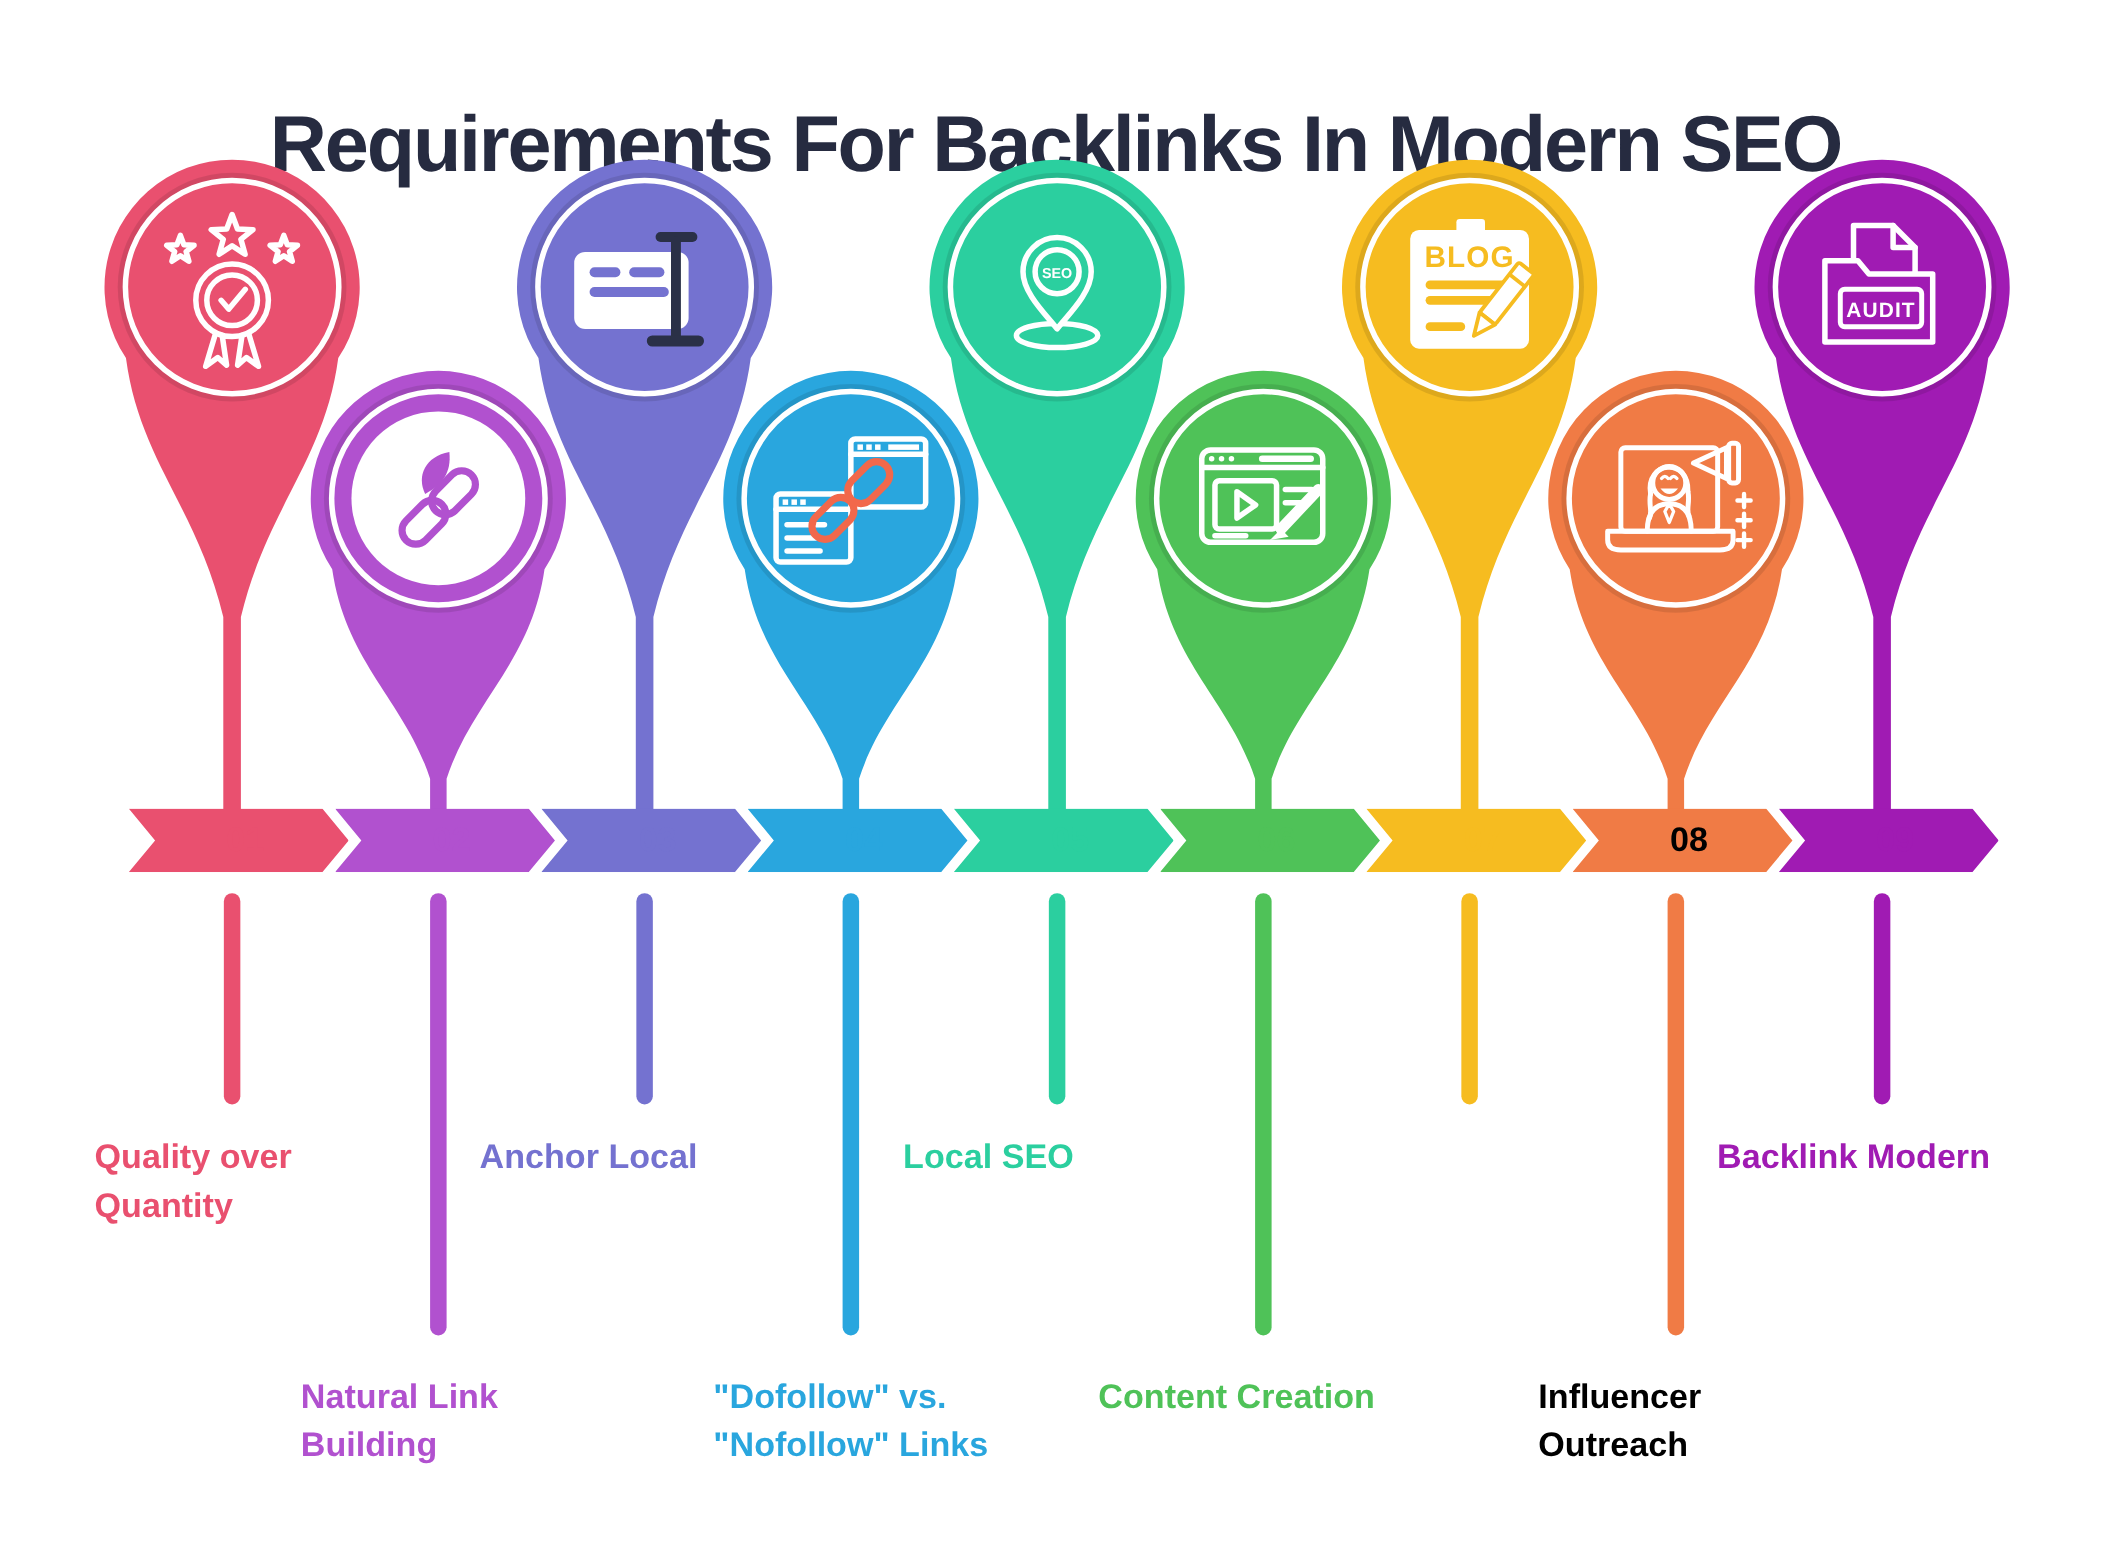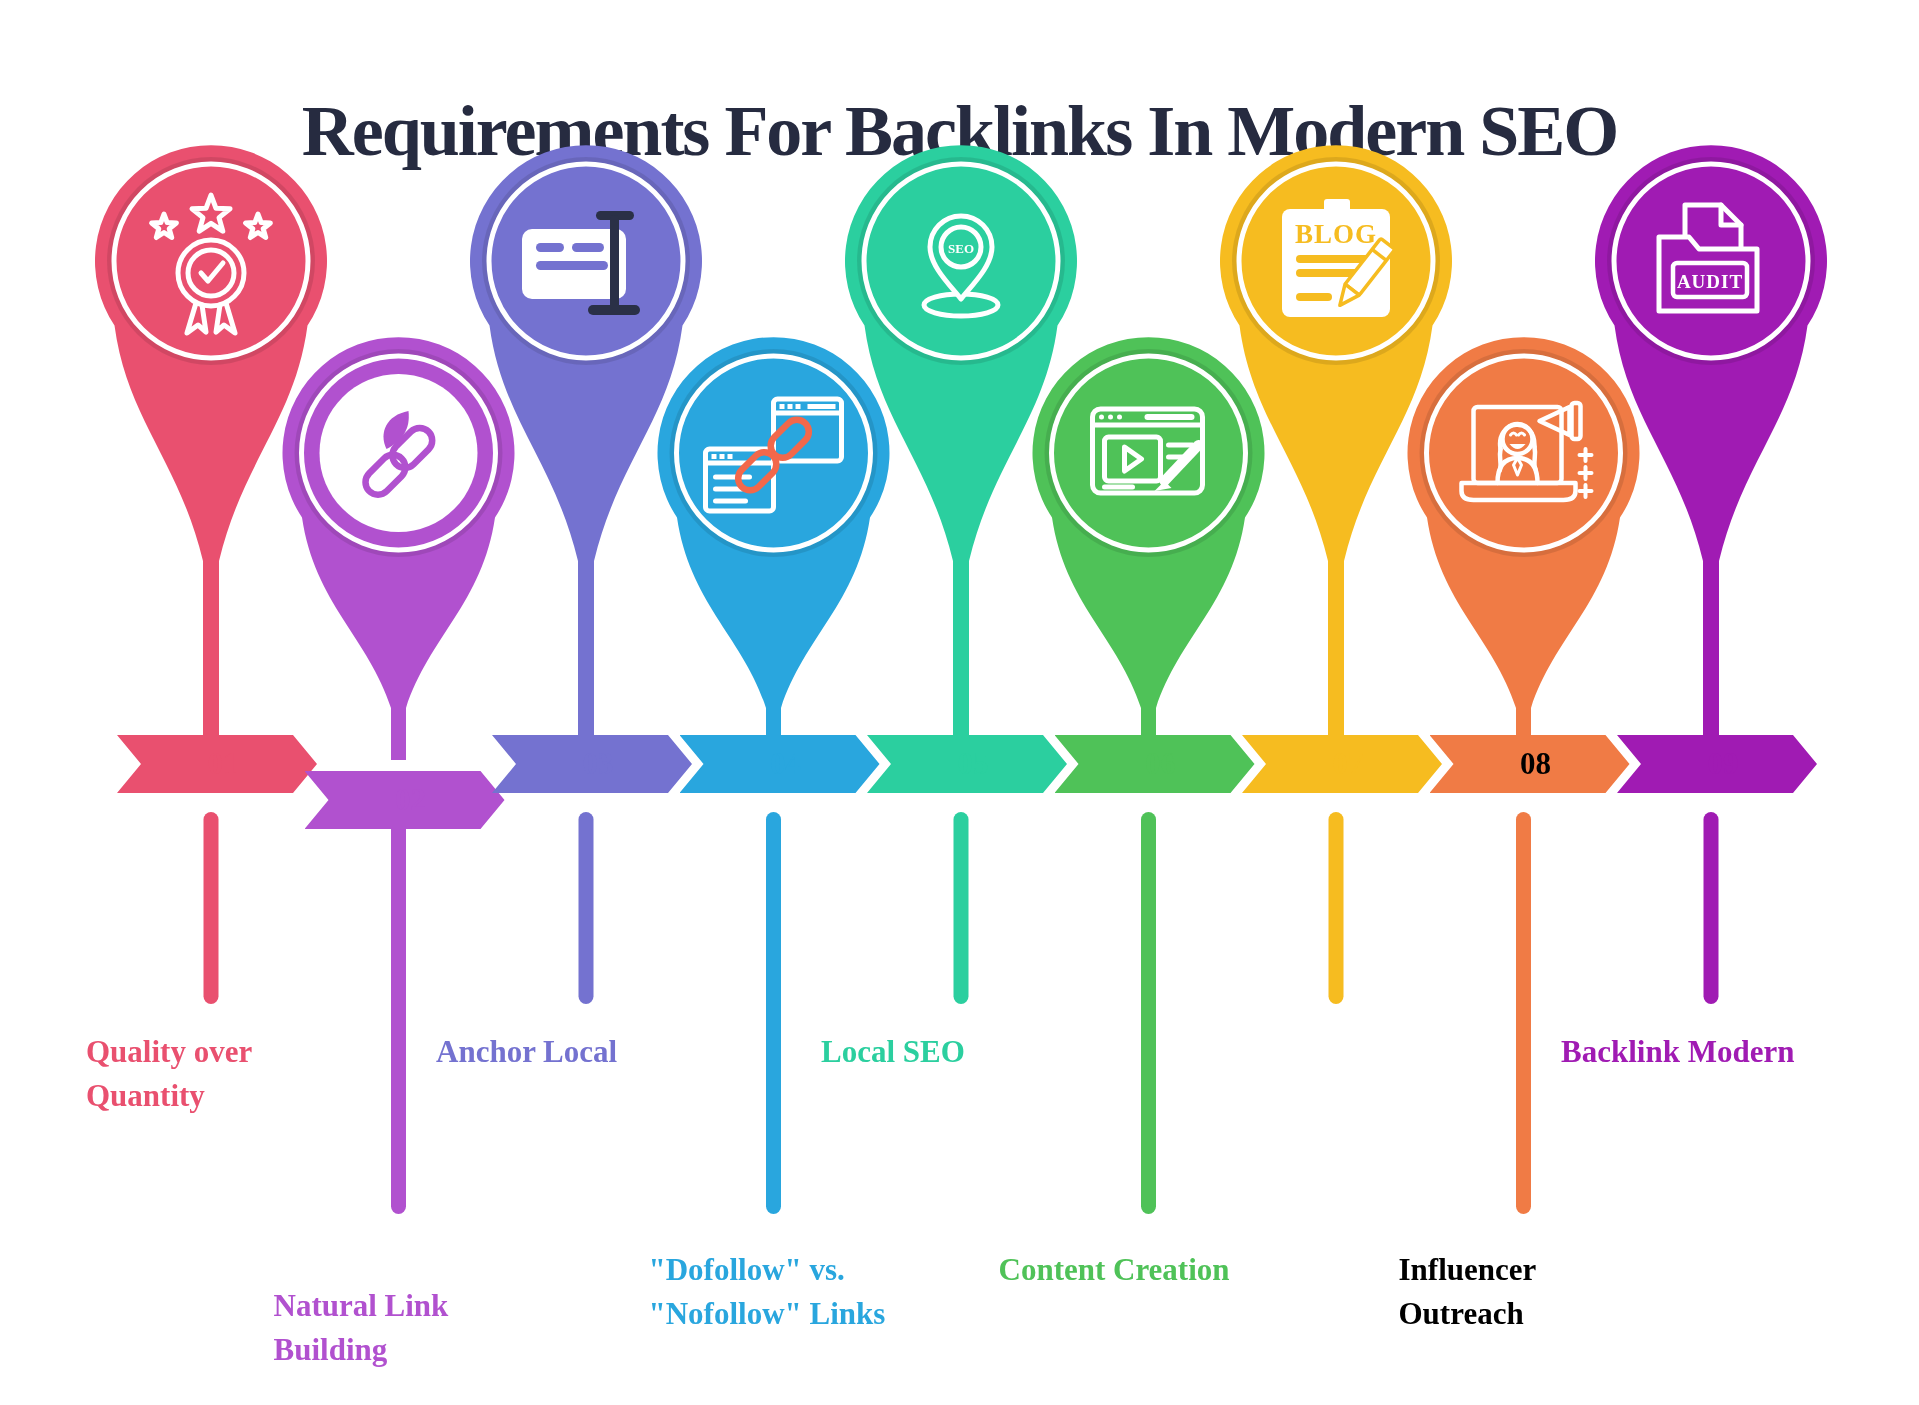--- a/index.html
+++ b/index.html
@@ -1,31 +1,31 @@
 <!DOCTYPE html>
 <html><head>
 <meta charset="utf-8">
 <style>
   html,body{margin:0;padding:0;background:#fff;}
   .stage{position:relative;width:1919px;height:1405px;background:#ffffff;overflow:hidden;
-         font-family:Liberation Serif, serif;}
+         font-family:Liberation Sans, sans-serif;}
   .title{position:absolute;top:42px;left:0;width:100%;text-align:center;
          font-size:72px;font-weight:bold;letter-spacing:-2px;color:#262B40;white-space:nowrap;}
   .pins-svg{position:absolute;left:0;top:0;z-index:1;}
   .band-seg{position:absolute;top:735px;height:58px;width:200px;z-index:2;
             clip-path:polygon(0 0,176px 0,200px 50%,176px 100%,0 100%,24px 50%);
             line-height:58px;text-align:center;font-size:31px;font-weight:bold;color:#ffffff;
             padding:0;box-sizing:border-box;}
   .band-seg span{display:block;padding-left:12px;}
   .step-label{position:absolute;transform:translateX(-50%);text-align:left;z-index:3;
               font-size:31px;font-weight:bold;line-height:44px;}
   .row-top{top:1030px;}
   .row-bottom{top:1248px;}
   .c1{background:#E9506F;color:#E9506F;}
-  .c2{background:#B151CF;color:#B151CF;margin-top:36px;}
+  .c2{background:#B151CF;color:#B151CF;}
   .c3{background:#7472D0;color:#7472D0;}
   .c4{background:#29A6DE;color:#29A6DE;}
   .c5{background:#2BCF9F;color:#2BCF9F;}
   .c6{background:#4FC258;color:#4FC258;}
   .c7{background:#F6BC20;color:#F6BC20;}
   .c8{background:#F07B45;color:#000000;}
   .c9{background:#A01BB3;color:#A01BB3;}
   .step-label{background:transparent;}
 </style>
 </head>

